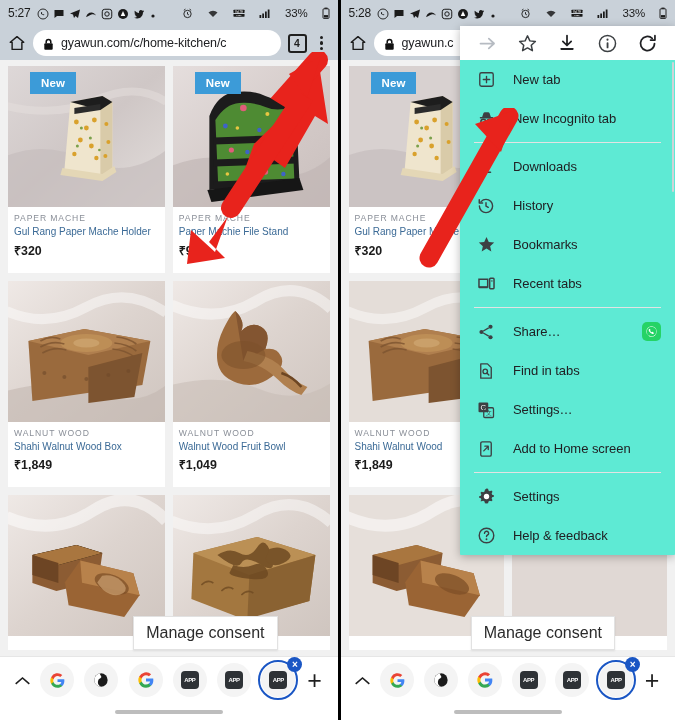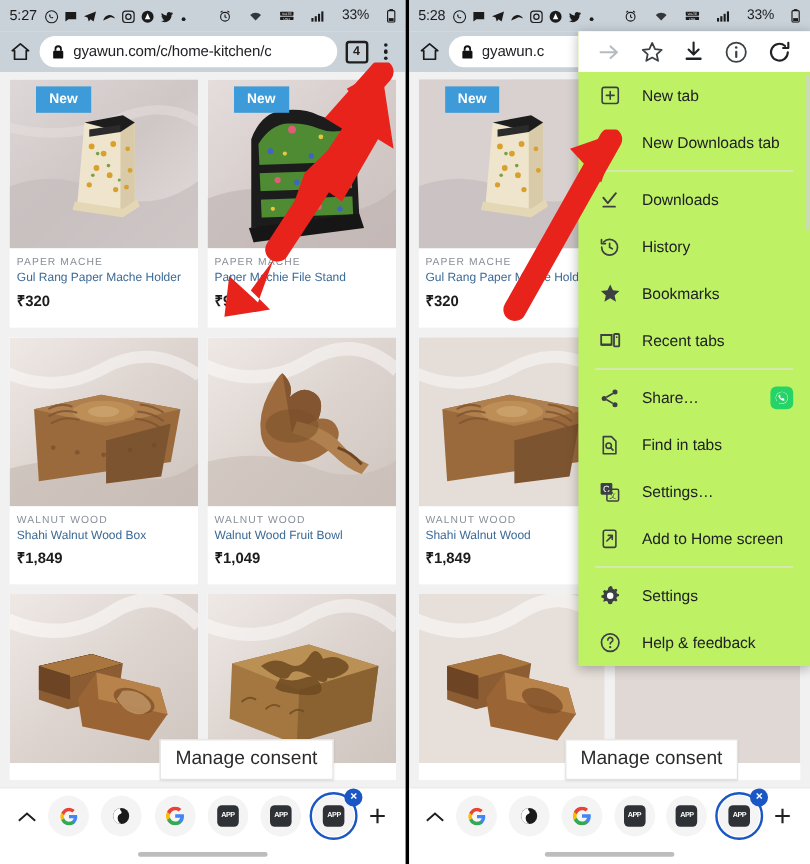--- a/index.html
+++ b/index.html
@@ -67,22 +67,22 @@
   .plus { width:28px; flex:0 0 28px; display:flex; align-items:center; justify-content:center;
     font-size:25px; color:#1f1f1f; font-weight:300; line-height:1; }
   .gesture { height:18px; display:flex; align-items:center; justify-content:center; }
   .gesture span { width:108px; height:3.6px; border-radius:2px; background:#bdbdbd; display:block;}
 
   .consent { position:absolute; bottom:70px; right:60px; background:#fff;
     border:1px solid #e2e2e2; padding:7px 12px; font-size:16px; color:#2b2b2b;
     z-index:30; box-shadow:0 1px 2px rgba(0,0,0,.09); }
 
   
-  .menuwrap { position:absolute; top:26px; right:0px; width:193px;
-    background:#bef264; box-shadow:0 2px 10px rgba(0,0,0,.28); z-index:40;
+  .menuwrap { position:absolute; top:26px; right:0px; width:215px;
+    background:#5eead4; box-shadow:0 2px 10px rgba(0,0,0,.28); z-index:40;
     border-radius:1px; }
   .menu-toprow { height:34px; display:flex; align-items:center; justify-content:space-around;
     padding:0 8px; background:#fff; }
   .mt-ic { width:26px; height:26px; display:flex; align-items:center; justify-content:center; }
   .mi { display:flex; align-items:center; height:39px; padding:0 0 0 16px; gap:17px; }
   .mi .ic { width:20px; height:20px; flex:0 0 20px; display:flex; align-items:center;
     justify-content:center; }
   .mi .lbl { font-size:13px; color:#202124; letter-spacing:-0.05px; }
   .mi .right-slot { margin-left:auto; margin-right:14px; display:flex; align-items:center; }
   .sep { height:1px; background:#e3e3e3; margin:4px 14px; }
@@ -749,21 +749,21 @@
 
       <div class="mi">
         <span class="ic">
           <svg width="19" height="19" viewBox="0 0 24 24">
             <path d="M6.5 10l1.6-4.6c.3-.9 1-1.4 1.9-1.4h4c.9 0 1.6.5 1.9 1.4L17.5 10z" fill="#3c4043"></path>
             <rect x="3.5" y="10.2" width="17" height="1.8" rx=".9" fill="#3c4043"></rect>
             <circle cx="8" cy="16" r="3.1" fill="none" stroke="#3c4043" stroke-width="1.8"></circle>
             <circle cx="16" cy="16" r="3.1" fill="none" stroke="#3c4043" stroke-width="1.8"></circle>
           </svg>
         </span>
-        <span class="lbl">New Downloads tab</span>
+        <span class="lbl">New Incognito tab</span>
       </div>
 
       <div class="sep"></div>
 
       <div class="mi">
         <span class="ic">
           <svg width="18" height="18" viewBox="0 0 24 24">
               <path d="M5 9l5 6 9-11" fill="none" stroke="#3c4043" stroke-width="2.1" stroke-linecap="round" stroke-linejoin="round"></path>
               <rect x="4" y="18" width="15" height="2" rx="1" fill="#3c4043"></rect>
             </svg>

